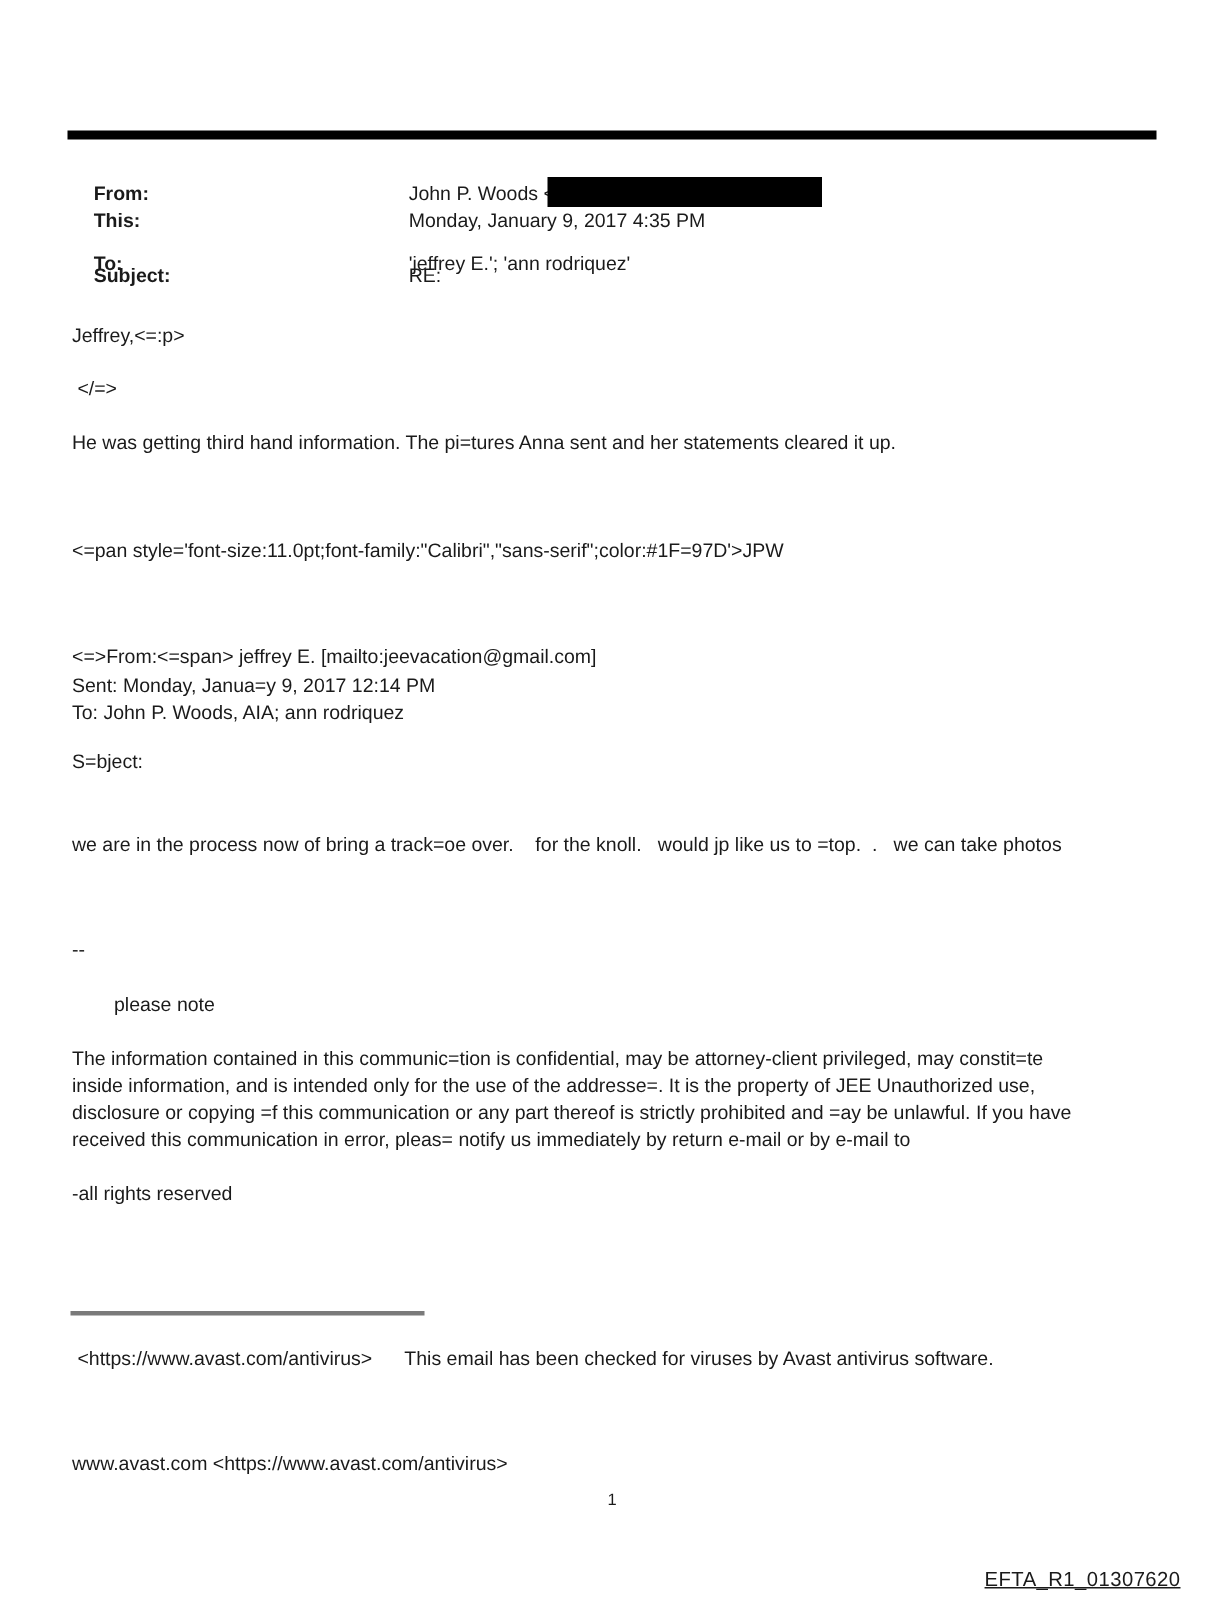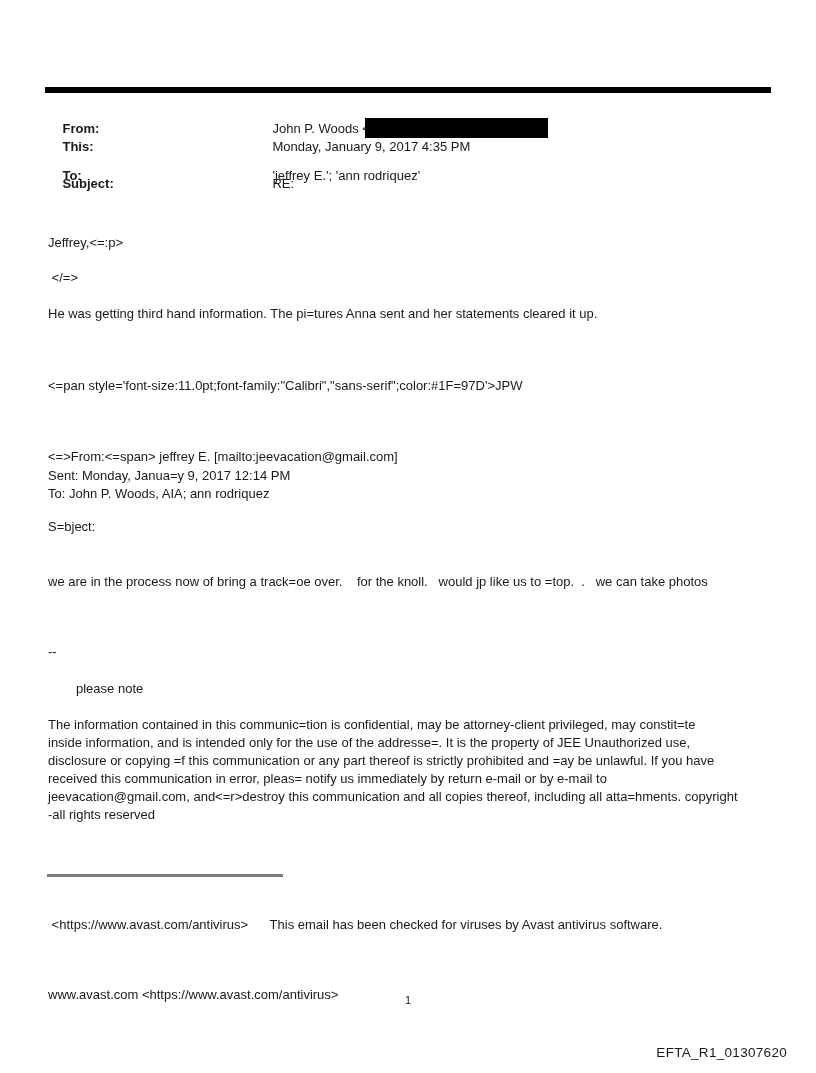--- a/index.html
+++ b/index.html
@@ -24,34 +24,34 @@
   .redaction{
     display:inline-block;
     width:183px;height:20px;
     background:#000000;
     vertical-align:middle;
     margin-left:-5px;
     margin-top:-3px;
   }
   .bl{
     position:absolute;left:48px;
-    font-size:13px;line-height:16px;white-space:pre;margin-top:19px;
+    font-size:13px;line-height:16px;white-space:pre;
   }
   .indent{left:76px;}
   .sig-rule{
     position:absolute;left:47px;top:874px;
     width:236px;height:3px;background:#7a7a7a;
   }
   .page-number{
     position:absolute;left:0;top:994px;width:816px;
     text-align:center;font-size:11px;
   }
   .bates{
     position:absolute;right:29px;top:1045px;
-    font-size:13.5px;letter-spacing:0.3px;
+    font-size:13.5px;letter-spacing:0.3px;text-decoration:underline;
   }
 </style>
 </head>
 <body>
 
 <div class="page">
 
   <div class="top-rule"></div>
 
   <div class="hrow" style="top:102px">
@@ -76,21 +76,20 @@
   <div class="bl" style="top:467px">To: John P. Woods, AIA; ann rodriquez</div>
   <div class="bl" style="top:500px">S=bject:</div>
   <div class="bl" style="top:555px">we are in the process now of bring a track=oe over.    for the knoll.   would jp like us to =top.  .   we can take photos</div>
   <div class="bl" style="top:625px">--</div>
   <div class="bl indent" style="top:662px">please note</div>
 
   <div class="bl" style="top:698px">The information contained in this communic=tion is confidential, may be attorney-client privileged, may constit=te</div>
   <div class="bl" style="top:716px">inside information, and is intended only for the use of the addresse=. It is the property of JEE Unauthorized use,</div>
   <div class="bl" style="top:752px">received this communication in error, pleas= notify us immediately by return e-mail or by e-mail to</div>
   <div class="bl" style="top:734px">disclosure or copying =f this communication or any part thereof is strictly prohibited and =ay be unlawful. If you have</div>
-  <div class="bl" style="top:770px">jeevacation@gmail.com, and&lt;=r&gt;destroy this communication and all copies thereof, including all atta=hments. copyright</div>
   <div class="bl" style="top:788px">-all rights reserved</div>
 
   <div class="sig-rule"></div>
 
   <div class="bl" style="top:898px"> &lt;https://www.avast.com/antivirus&gt;      This email has been checked for viruses by Avast antivirus software.</div>
   <div class="bl" style="top:968px">www.avast.com &lt;https://www.avast.com/antivirus&gt;</div>
 
   <div class="page-number">1</div>
   <div class="bates">EFTA_R1_01307620</div>
 

